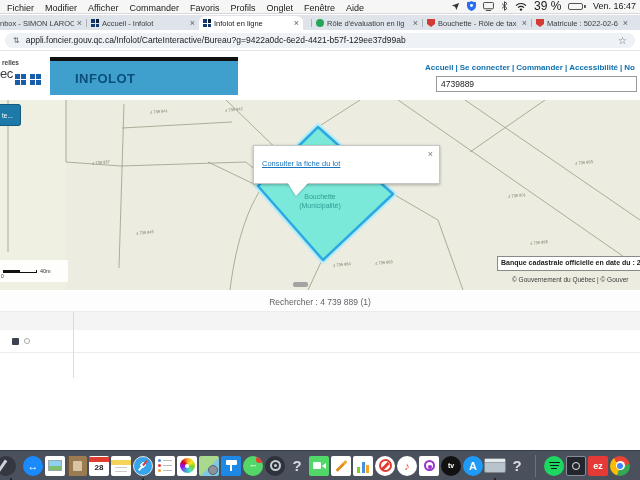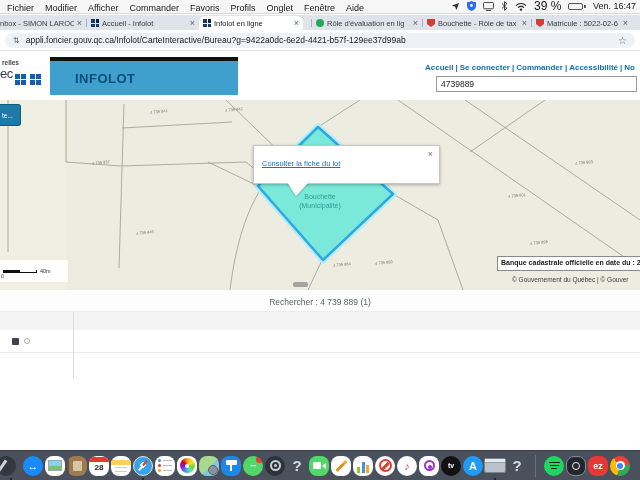--- a/index.html
+++ b/index.html
@@ -80,21 +80,21 @@
   .results .rheader { height:21px; text-align:center; font-size:8.5px; color:#5f6368; padding-top:6px; border-bottom:1px solid #ececec; background:#fdfdfd; }
   .results .band { height:18px; background:#f4f4f5; }
   .results .vdiv { position:absolute; left:73px; top:21px; width:1px; height:66px; background:#dcdcdc; }
   .results .row { height:23px; border-bottom:1px solid #ececec; display:flex; align-items:center; gap:5px; padding-left:12px; }
   .mini-ic1 { width:7px; height:7px; background:#3d4152; border-radius:1px; }
   .mini-ic2 { width:6px; height:6px; border:1px solid #aaa; border-radius:50%; }
 
   
   .dock { position:absolute; bottom:0; left:0; width:640px; height:30px; background:#4a505c; border-top:1px solid #383d47; display:flex; align-items:center; }
   .slot { width:22px; height:30px; position:relative; display:flex; align-items:center; justify-content:center; flex:none; }
-  .dkic { width:20px; height:20px; border-radius:8px; position:relative; display:flex; align-items:center; justify-content:center; overflow:hidden; }
+  .dkic { width:20px; height:20px; border-radius:2px; position:relative; display:flex; align-items:center; justify-content:center; overflow:hidden; }
   .circ { border-radius:50%; }
   .rundot { position:absolute; bottom:1px; left:50%; margin-left:-1px; width:2px; height:2px; border-radius:50%; background:#15181d; }
   .ic-partial { background:#34373f; margin-left:-11px; }
   .ic-partial i { position:absolute; left:4px; top:3px; width:3px; height:16px; background:#cfd2d8; transform:rotate(35deg); }
   .ic-teamviewer { background:#1a8bff; color:#fff; font-size:11px; font-weight:bold; }
   .ic-image { background:#fff; }
   .ic-image i { width:14px; height:11px; background:linear-gradient(180deg,#8fd0f0 55%,#7cbf6e 55%); border:1px solid #9aa; }
   .ic-contacts { background:linear-gradient(90deg,#6e5334 8%,#9c7b50 8%); }
   .ic-contacts i { width:9px; height:10px; background:#d9c5a3; border-radius:1px; }
   .ic-calendar { background:#fff; flex-direction:column; }

